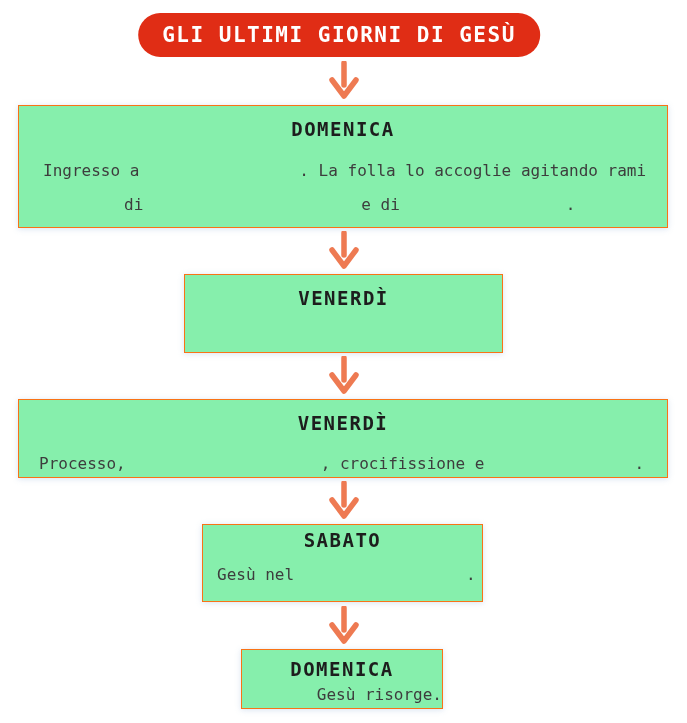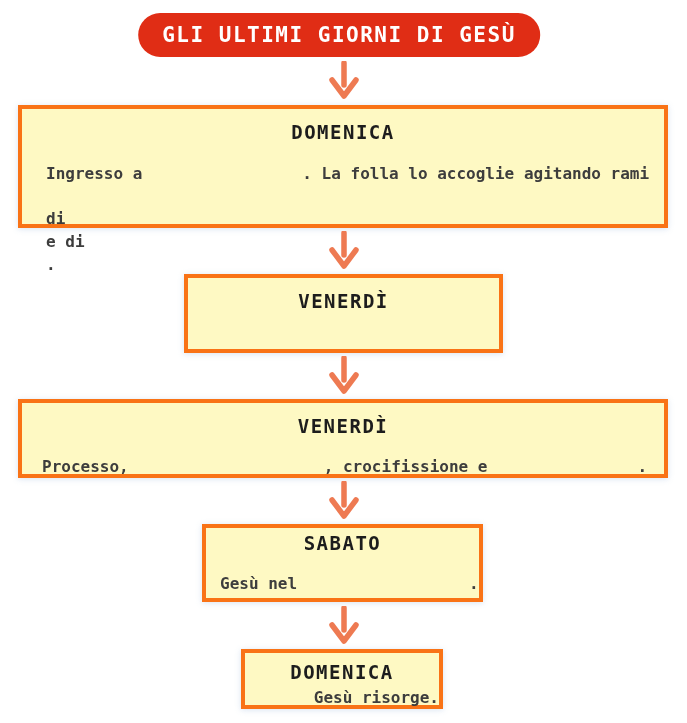--- a/index.html
+++ b/index.html
@@ -40,22 +40,22 @@
     width: 36px;
     height: 40px;
   }
   .a0 { top: 61px; }
   .a1 { top: 231px; }
   .a2 { top: 356px; }
   .a3 { top: 481px; }
   .a4 { top: 606px; }
   .box {
     position: absolute;
-    background: #fef9c3;
-    border: 4px solid #f97316;
+    background: #86efac;
+    border: 1px solid #f97316;
     box-shadow: 0 1px 6px rgba(168, 194, 224, 0.45);
     box-sizing: border-box;
   }
   .b0 { left: 18px;  top: 105px; width: 650px; height: 123px; }
   .b1 { left: 184px; top: 274px; width: 319px; height: 79px;  }
   .b2 { left: 18px;  top: 399px; width: 650px; height: 79px;  }
   .b3 { left: 202px; top: 524px; width: 281px; height: 78px;  }
   .b4 { left: 241px; top: 649px; width: 202px; height: 60px;  }
   .box-header {
     margin-top: 11px;
@@ -70,28 +70,28 @@
   .b3 .box-header { margin-top: 3px; }
   .b4 .box-header { margin-top: 7px; }
   .line {
     display: flex;
     align-items: baseline;
     font-size: 16px;
     color: #3d3d3d;
     line-height: 22px;
     white-space: pre;
   }
-  .line .seg { flex: 0 0 auto; font-weight: bold; }
+  .line .seg { flex: 0 0 auto; }
   .line .blank { flex: 0 0 auto; display: inline-block; height: 1px; }
   .b0 .line { padding: 0 24px; }
   .b0 .line1 { margin-top: 18px; }
-  .b0 .line2 { margin-top: 22px; flex-direction: column; }
+  .b0 .line2 { margin-top: 12px; }
   .b1 .line { padding: 0 13px; margin-top: 17px; }
   .b2 .line { padding: 0 20px; margin-top: 17px; align-items: center; }
-  .b3 .line { padding: 0 14px; margin-top: 17px; }
+  .b3 .line { padding: 0 14px; margin-top: 11px; }
   .b4 .line { margin-top: 2px; justify-content: flex-end; }
 </style>
 </head>
 <body>
 
 <div class="canvas">
   <div class="pill">
     <span>GLI ULTIMI GIORNI DI GESÙ</span>
   </div>
   <div id="flow">

